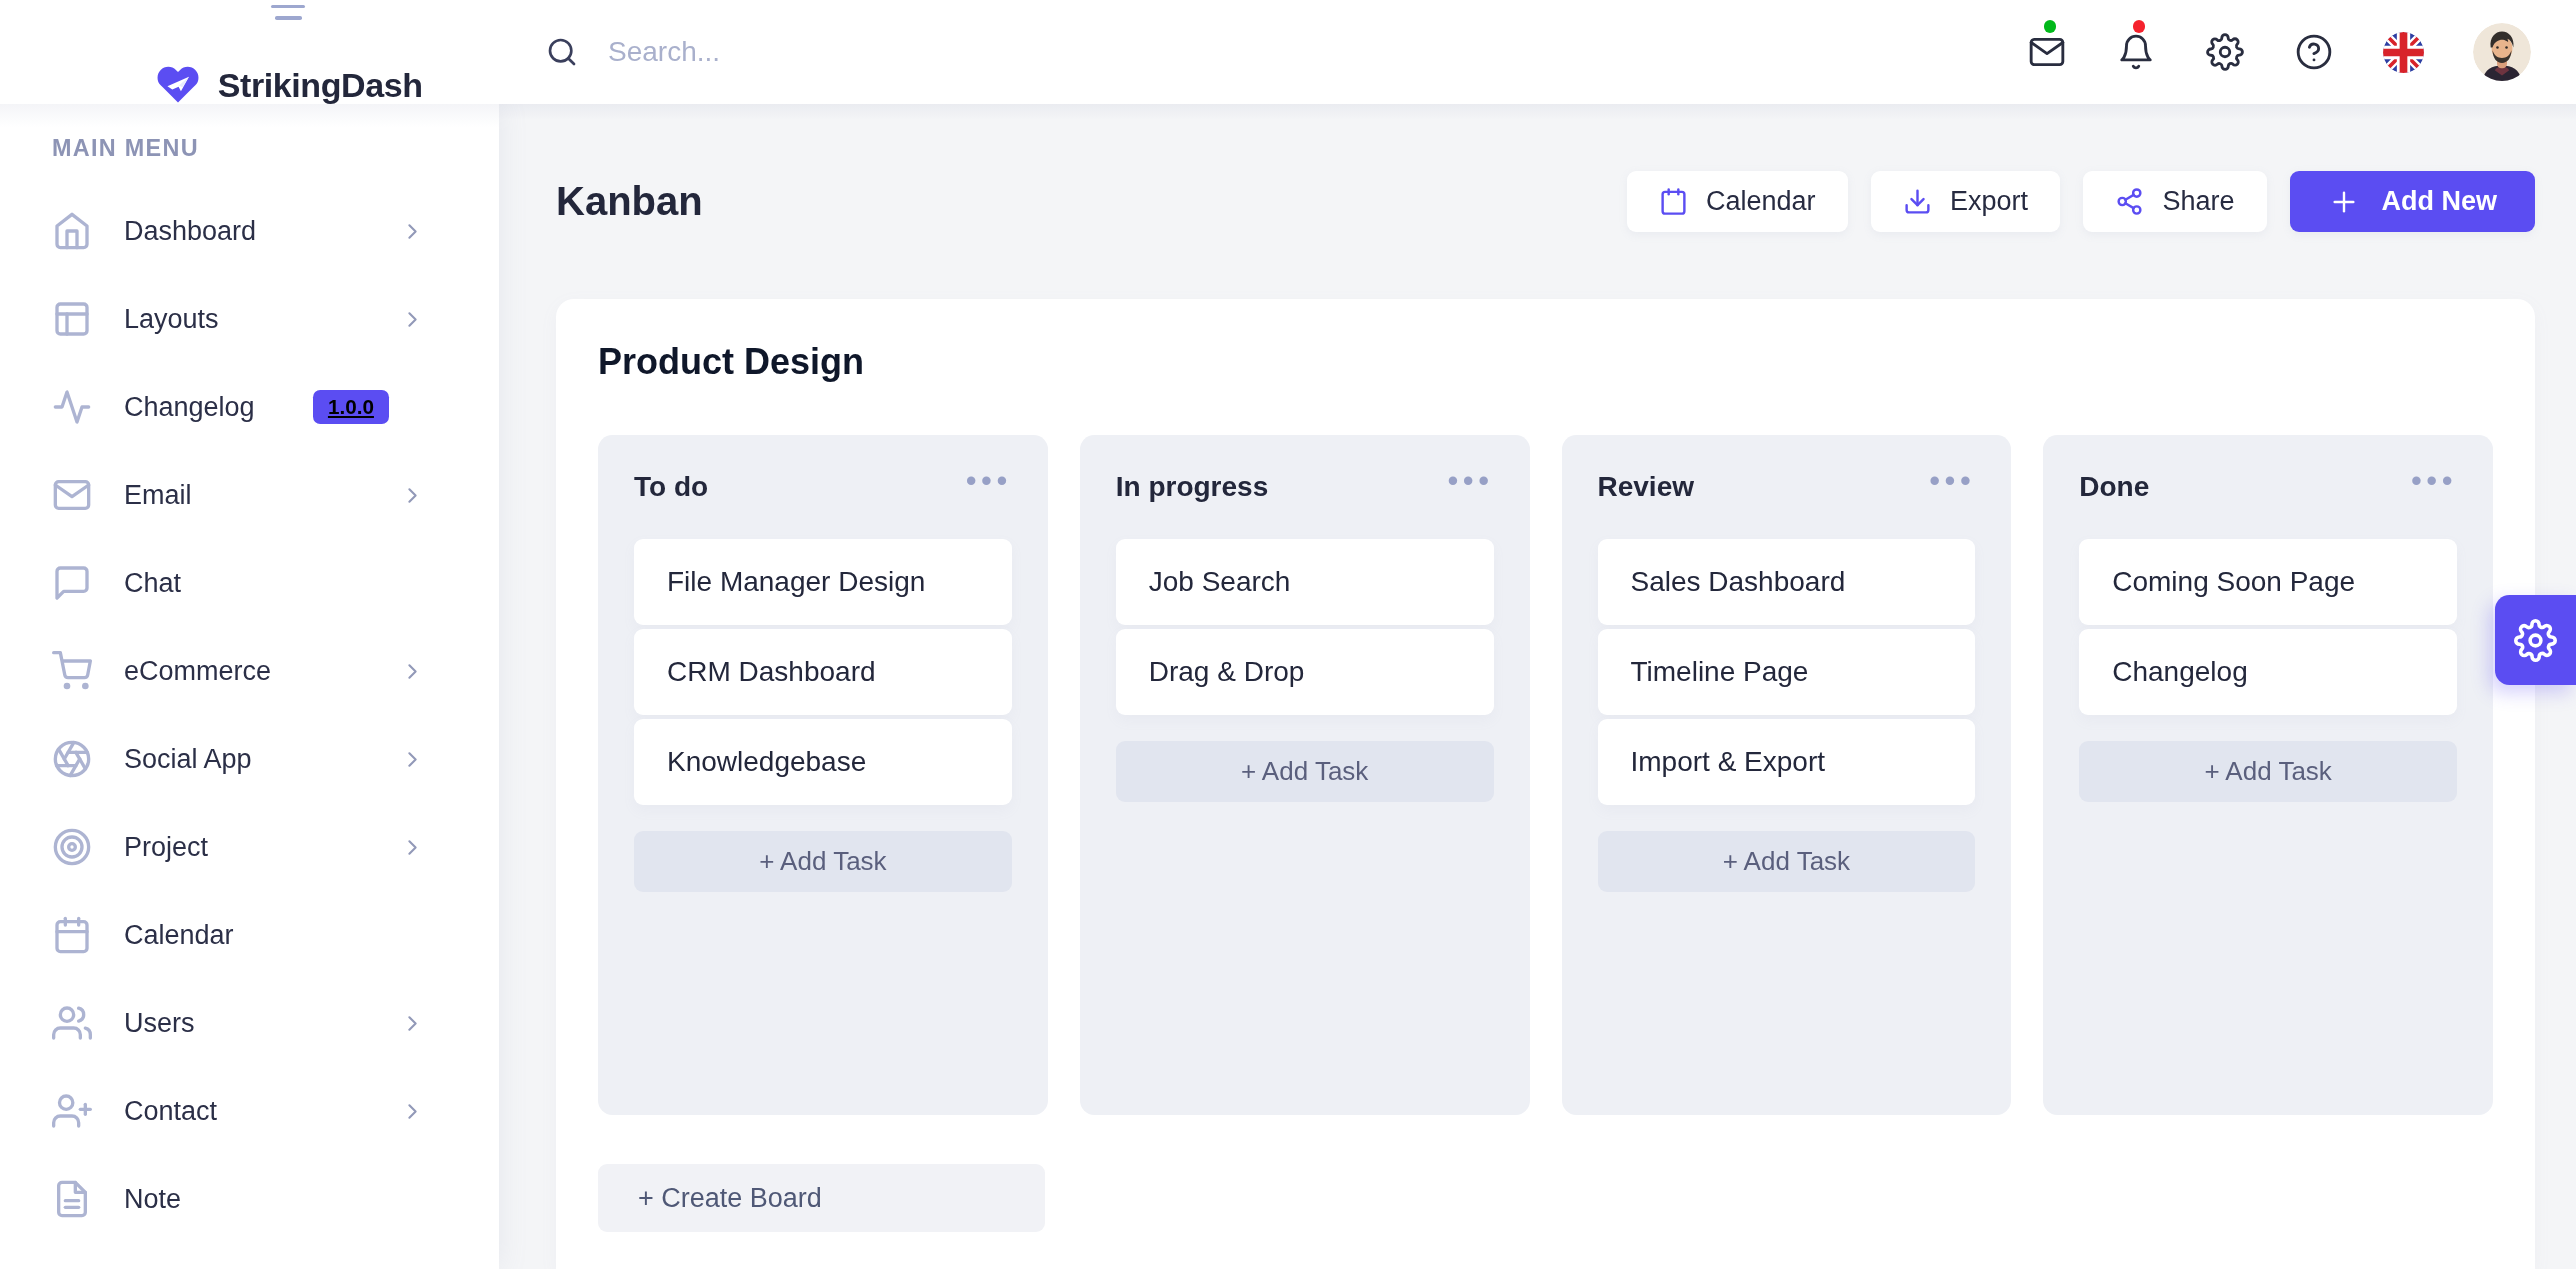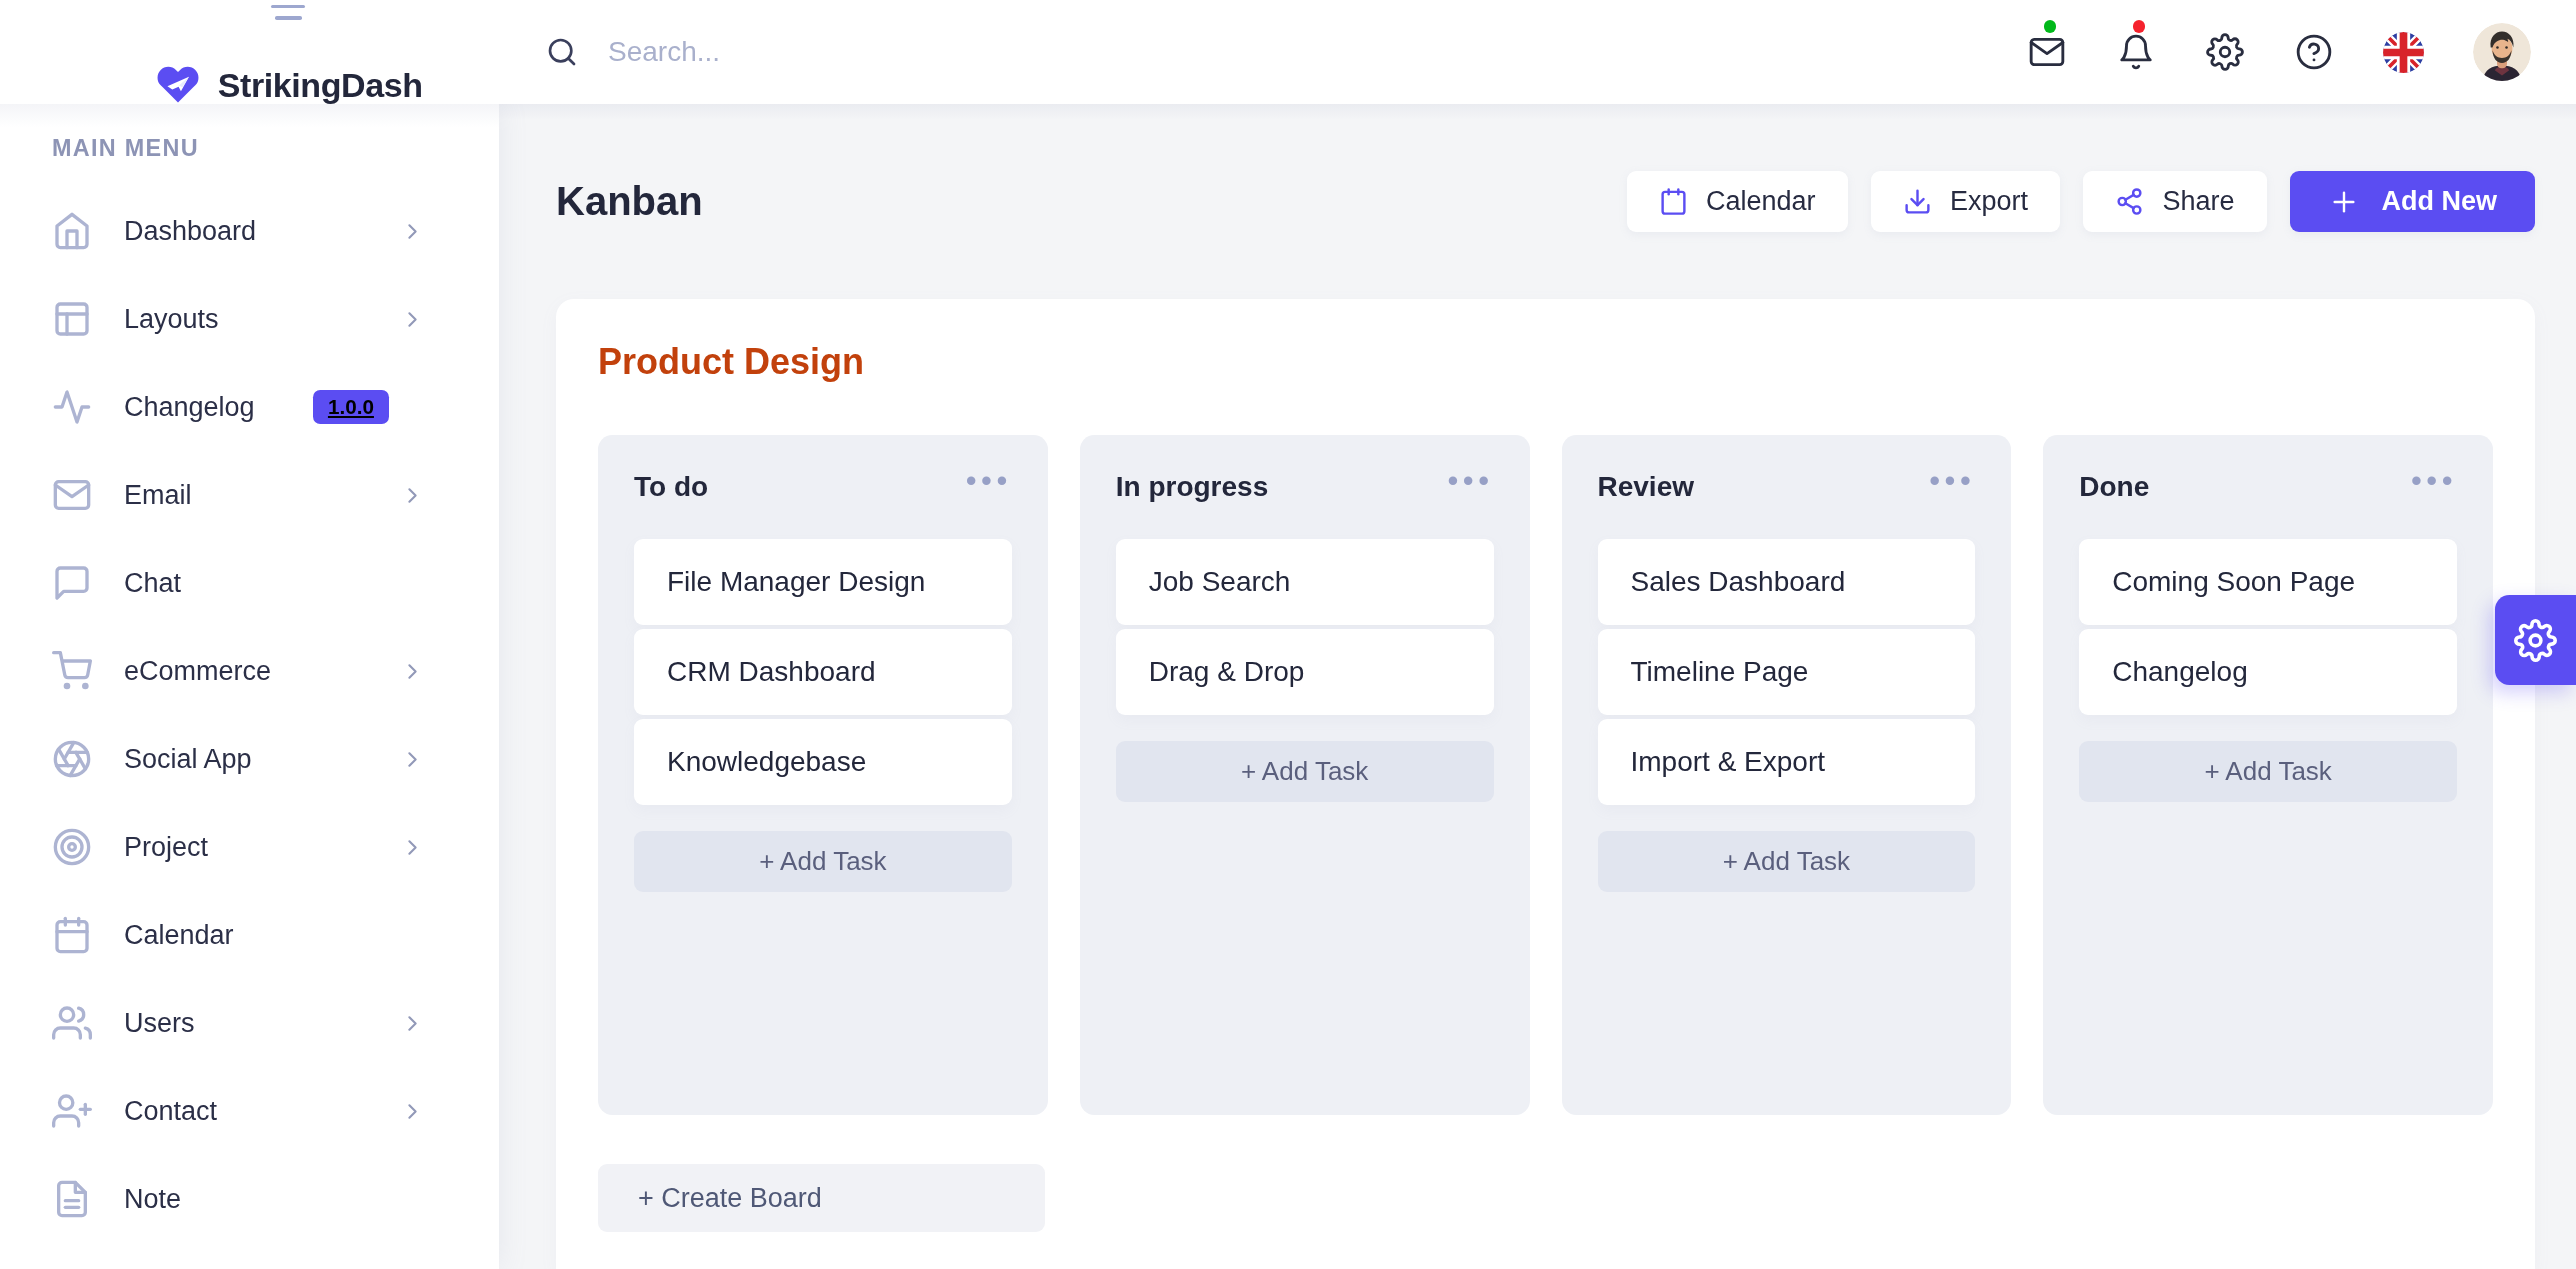--- a/index.html
+++ b/index.html
@@ -64,21 +64,21 @@
   .page-head{display:flex;align-items:center;justify-content:space-between;flex-shrink:0;}
   .page-title{font-size:40px;font-weight:700;color:#23273B;}
   .toolbar{display:flex;align-items:center;gap:23.4px;}
   .tbtn{height:61px;background:#fff;border:none;border-radius:9px;display:flex;align-items:center;gap:18px;padding:0 32px;font-size:27px;font-weight:500;color:var(--text-dark);box-shadow:0 2.7px 9px rgba(146,153,184,0.10);cursor:pointer;font-family:inherit;}
   .tbtn svg{width:29px;height:29px;color:var(--primary);}
   .tbtn.primary{background:var(--primary);color:#fff;padding:0 38px;gap:21.6px;font-weight:600;}
   .tbtn.primary svg{color:#fff;width:32px;height:32px;}
 
   
   .board{margin-top:67px;background:#fff;border-radius:18px 18px 0 0;padding:42px 42px 0;flex:1;box-shadow:0 5.4px 18px rgba(146,153,184,0.06);}
-  .board-title{font-size:36px;font-weight:700;color:#c2410c;}
+  .board-title{font-size:36px;font-weight:700;color:#0f172a;}
   .columns{display:flex;gap:32px;margin-top:52px;}
   .column{flex:1;background:var(--column-bg);border-radius:14.4px;height:680px;padding:36px;display:flex;flex-direction:column;}
   .col-head{display:flex;align-items:flex-start;justify-content:space-between;}
   .col-title{font-size:28px;font-weight:600;color:#23273B;}
   .col-dots{color:#97A0C6;font-size:31px;letter-spacing:4.5px;line-height:12.6px;cursor:pointer;user-select:none;padding-top:3.6px;}
   .cards{margin-top:36px;display:flex;flex-direction:column;gap:4px;}
   .kcard{background:#fff;border-radius:9px;padding:27px 33px;font-size:28px;font-weight:500;color:#23273B;box-shadow:0 5.4px 12.6px rgba(146,153,184,0.06);cursor:pointer;}
   .add-task{margin-top:21.6px;height:61px;flex-shrink:0;background:var(--addtask-bg);border:none;border-radius:9px;display:flex;align-items:center;justify-content:center;font-size:26px;color:var(--text-muted);cursor:pointer;font-family:inherit;}
   .create-board{margin-top:49px;width:447px;height:68px;background:var(--createboard-bg);border:none;border-radius:9px;display:flex;align-items:center;padding-left:40px;font-size:27px;color:#4F5876;cursor:pointer;font-family:inherit;}
 

